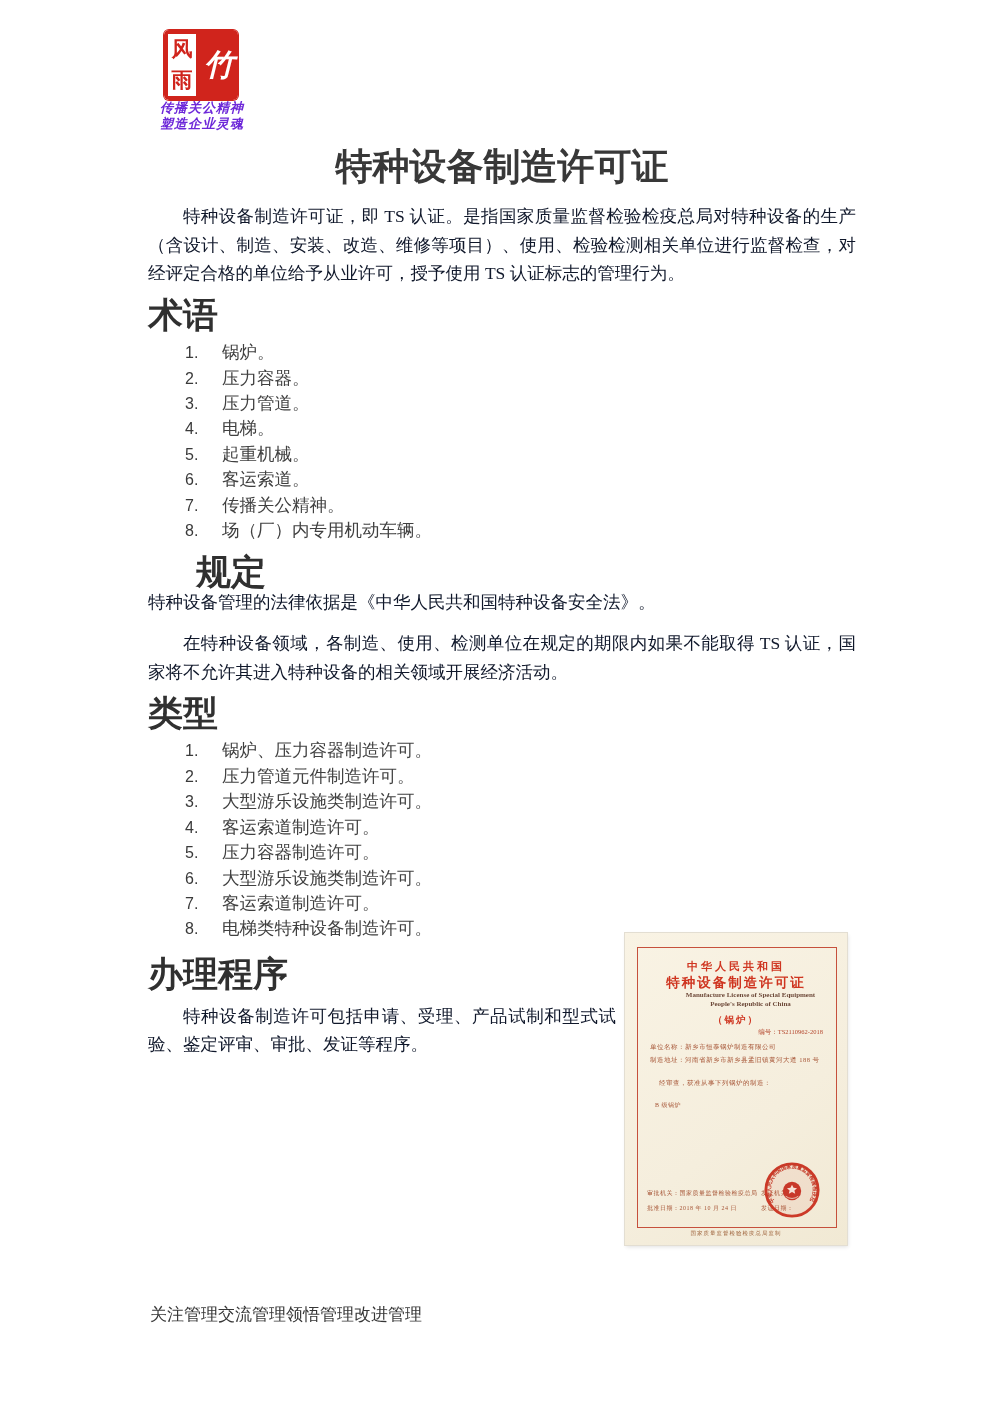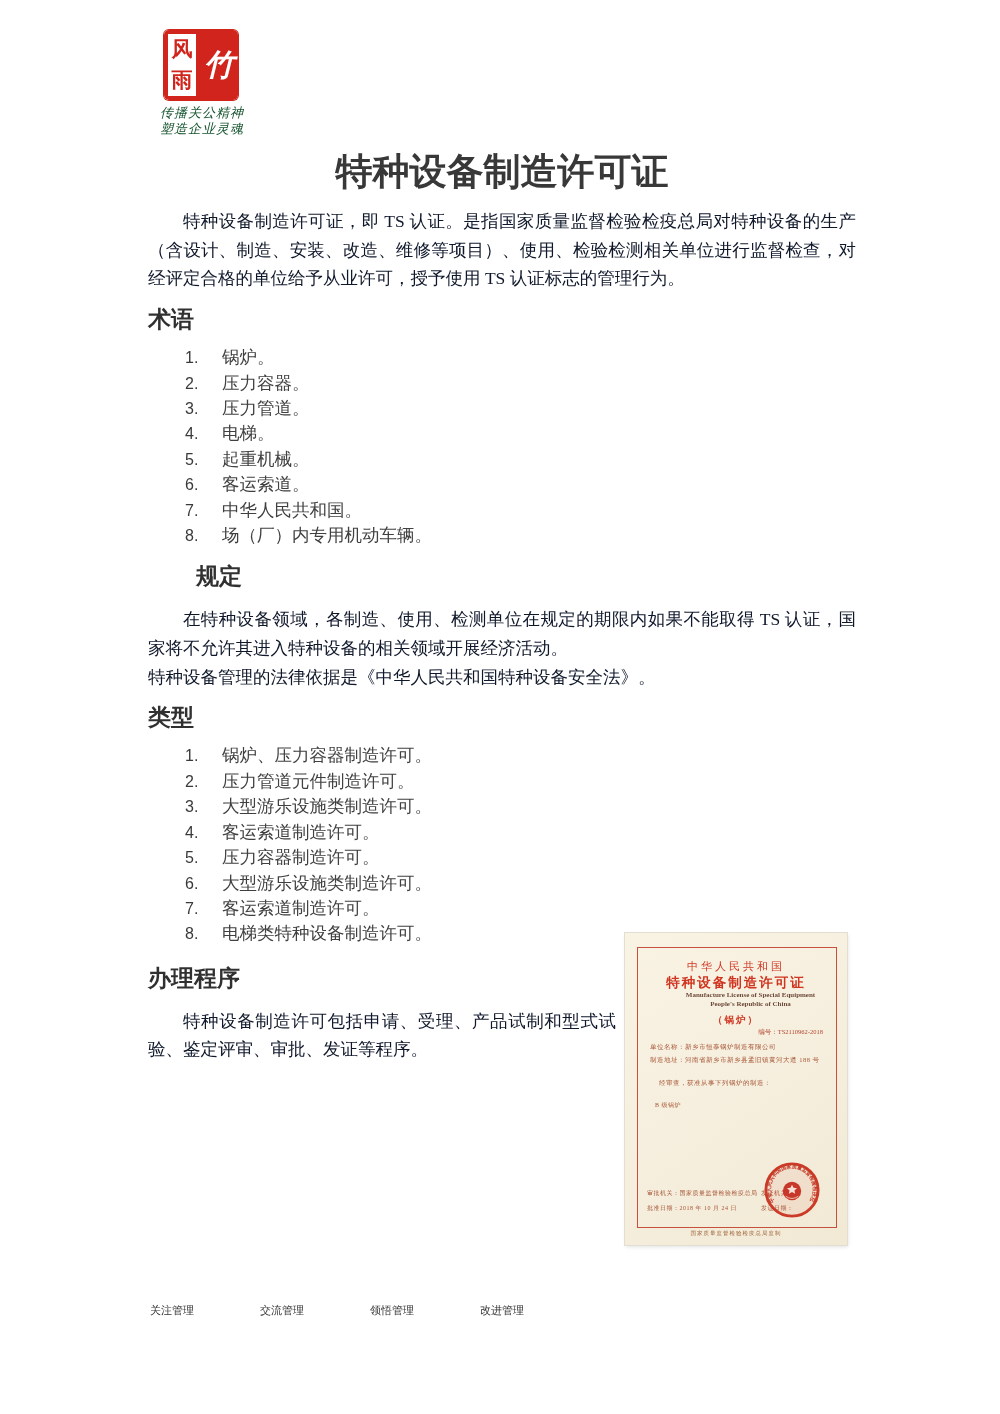--- a/index.html
+++ b/index.html
@@ -22,34 +22,34 @@
     color:#d0241c;font-weight:bold;font-size:21px;line-height:1;
     font-family:"Liberation Serif", serif;
   }
   .seal-right{
     width:38px;background:#d0241c;color:#ffffff;
     display:flex;align-items:center;justify-content:center;
     font-size:30px;font-weight:bold;font-style:italic;
     font-family:"Liberation Serif", serif;
   }
   .tagline{
-    margin-top:5px;color:#14532d;font-weight:normal;font-style:italic;
+    color:#6d28d9;font-weight:bold;font-style:italic;
     font-size:13px;line-height:16px;letter-spacing:1px;white-space:nowrap;
   }
 
   
   h1{
     margin:12px 0 0 0;text-align:center;
     font-family:"Liberation Sans", sans-serif;
     font-size:37px;line-height:46px;font-weight:600;color:#383838;
   }
   h2{
     margin:10px 0 0 0;
     font-family:"Liberation Sans", sans-serif;
-    font-size:23px;line-height:33px;font-weight:700;color:#303030;
+    font-size:35px;line-height:33px;font-weight:700;color:#303030;
   }
   h2.rules{margin-top:12px;margin-left:48px;}
   h2.proc{margin-top:15px;}
   p.body{
     margin:12px 0 0 0;font-size:17.5px;line-height:28.7px;
     text-align:justify;color:#0f172a;
   }
   p.indent{text-indent:2em;}
   p.noindent{margin-top:0;}
   p.proc-para{width:468px;}
@@ -67,43 +67,43 @@
     position:absolute;left:625px;top:933px;width:222px;height:312px;
     background:linear-gradient(145deg,#f9f3e4 0%,#f5eedd 60%,#f1e9d4 100%);
     box-shadow:0 0 0 1px #e3ded2, 1px 2px 4px rgba(0,0,0,0.12);
   }
   .cert .c-border{
     position:absolute;left:12px;top:14px;right:10px;bottom:17px;
     border:1.5px solid #c6503c;
   }
   .cert div{position:absolute;white-space:nowrap;}
   .c-center{left:0;right:0;text-align:center;}
-  .c-line1{top:26px;font-size:11px;font-weight:normal;color:#cf3520;letter-spacing:3px;font-family:"Liberation Sans", sans-serif;}
+  .c-line1{top:26px;font-size:11px;font-weight:bold;color:#cf3520;letter-spacing:3px;font-family:"Liberation Sans", sans-serif;}
   .c-line2{top:41px;font-size:13.5px;font-weight:bold;color:#cf3520;letter-spacing:2px;font-family:"Liberation Sans", sans-serif;}
   .c-en{font-size:7px;font-weight:bold;color:#6e4a3a;font-family:"Liberation Serif", serif;padding-left:29px;}
   .c-en1{top:58px;}
   .c-en2{top:67px;}
   .c-cat{top:81px;font-size:9.5px;color:#cf3520;letter-spacing:2px;font-weight:bold;}
   .c-num{top:95px;right:24px;font-size:6.5px;color:#b4472e;}
   .c-small{font-size:6.5px;color:#a65536;letter-spacing:0.5px;}
   .c-company{top:110px;left:25px;}
   .c-addr{top:123px;left:25px;}
   .c-note{top:146px;left:34px;}
   .c-scope{top:168px;left:30px;font-size:6px;}
   .c-approver{top:256px;left:22px;font-size:6px;}
   .c-issuer{top:256px;left:136px;font-size:6px;}
   .c-apdate{top:271px;left:22px;font-size:6px;}
   .c-isdate{top:271px;left:136px;font-size:6px;}
   .c-foot{top:297px;font-size:5.5px;color:#a0663f;letter-spacing:1px;}
   .c-seal{position:absolute;left:138px;top:228px;width:58px;height:58px;z-index:3;}
 
   
   .footer{
-    position:absolute;left:150px;top:1303px;display:flex;gap:66px;
-    font-size:11px;color:#363636;
+    position:absolute;left:150px;top:1303px;display:flex;
+    font-size:17px;color:#363636;
   }
 </style>
 </head>
 <body>
 
 <div class="page">
   <div class="content">
 
     <div class="logo">
       <div class="seal">
@@ -146,31 +146,31 @@
       <li>
           <span class="num">5.</span>
           <span class="txt">起重机械。</span>
         </li>
       <li>
           <span class="num">6.</span>
           <span class="txt">客运索道。</span>
         </li>
       <li>
           <span class="num">7.</span>
-          <span class="txt">中华人民共和国。</span>
+          <span class="txt">传播关公精神。</span>
         </li>
       <li>
           <span class="num">8.</span>
           <span class="txt">场（厂）内专用机动车辆。</span>
         </li>
     </ol>
 
     <h2 class="rules">规定</h2>
+    <p class="body noindent">特种设备管理的法律依据是《中华人民共和国特种设备安全法》。</p>
     <p class="body indent">在特种设备领域，各制造、使用、检测单位在规定的期限内如果不能取得 TS 认证，国家将不允许其进入特种设备的相关领域开展经济活动。</p>
-    <p class="body noindent">特种设备管理的法律依据是《中华人民共和国特种设备安全法》。</p>
 
     <h2>类型</h2>
     <ol class="doclist">
       <li>
           <span class="num">1.</span>
           <span class="txt">锅炉、压力容器制造许可。</span>
         </li>
       <li>
           <span class="num">2.</span>
           <span class="txt">压力管道元件制造许可。</span>

